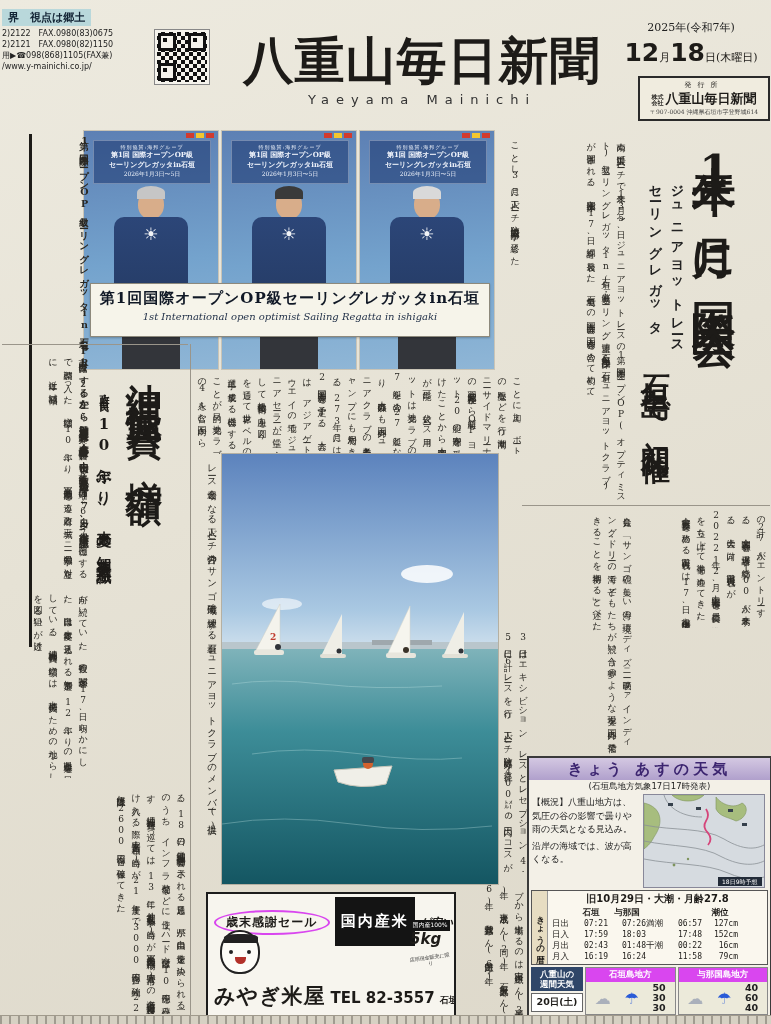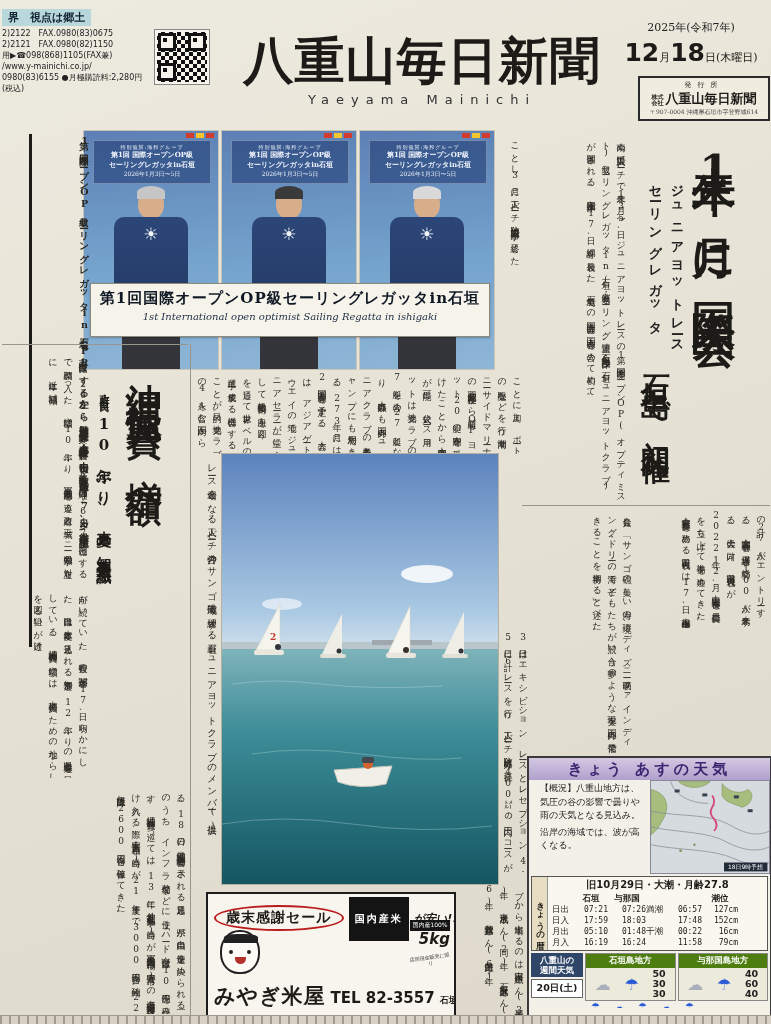--- a/index.html
+++ b/index.html
@@ -49,29 +49,29 @@
   .head{position:absolute;left:50%;top:58px;width:26px;height:30px;margin-left:-13px;background:#d8ad8a;border-radius:50% 50% 46% 46%;}
   .hair{position:absolute;left:-1px;top:-3px;width:28px;height:13px;border-radius:50% 50% 0 0;}
   .torso{position:absolute;left:50%;top:86px;width:74px;height:100px;margin-left:-37px;background:linear-gradient(#2c4678,#243a63);border-radius:10px 10px 0 0;text-align:center;}
   .torso .sun{color:#f2f4f7;font-size:17px;line-height:34px;font-family:"DejaVu Sans",sans-serif;}
   .legs{position:absolute;left:50%;bottom:0;width:58px;height:34px;margin-left:-29px;background:#33353a;}
   .banner{background:#f6f4ea;border:1px solid #8d897c;text-align:center;box-shadow:0 1px 2px rgba(0,0,0,.25);}
   .banner .jp{font-size:15px;font-weight:900;letter-spacing:1px;color:#101826;margin-top:5px;white-space:nowrap;}
   .banner .en{font-size:10px;font-style:italic;color:#23324a;margin-top:3px;}
   
   .ad{border:2px solid #1c1c1c;background:#f7f5ee;overflow:hidden;font-family:"DejaVu Sans","Liberation Sans",sans-serif;}
-  .ad .seal{display:inline-block;border:2px solid #b91c1c;border-radius:50%;font-size:14px;font-weight:bold;padding:2px 10px;letter-spacing:1px;}
-  .ad .blacktag{display:inline-block;background:#141414;color:#fff;font-size:10px;font-weight:900;padding:15px 6px;letter-spacing:2px;}
+  .ad .seal{display:inline-block;border:2px solid #d946ef;border-radius:50%;font-size:12px;font-weight:bold;padding:2px 10px;letter-spacing:1px;}
+  .ad .blacktag{display:inline-block;background:#141414;color:#fff;font-size:15px;font-weight:900;padding:15px 6px;letter-spacing:2px;}
   .ad .cheap{display:inline-block;font-size:11px;font-weight:700;font-style:italic;}
   .ad .pricebox{position:absolute;left:58px;top:26px;width:140px;height:58px;background:#141414;border-radius:8px;color:#fff;text-align:center;}
   .ad .price{font-size:30px;font-weight:900;line-height:32px;letter-spacing:1px;}
   .ad .yen{font-size:11px;}
   .ad .tax{font-size:12px;font-weight:bold;line-height:14px;}
   .ad .purity{position:absolute;left:202px;top:26px;width:40px;font-size:6px;background:#141414;color:#fff;text-align:center;padding:1px 0;}
-  .ad .kg{position:absolute;left:202px;top:36px;width:40px;font-size:15px;font-weight:900;font-style:italic;text-align:right;}
+  .ad .kg{position:absolute;left:202px;top:36px;width:40px;font-size:15px;font-weight:900;font-style:italic;text-align:left;}
   .ad .note{position:absolute;left:200px;top:60px;width:44px;font-size:5px;color:#333;transform:rotate(-8deg);text-align:center;}
   .ad .shoprow{position:absolute;left:6px;top:88px;width:234px;white-space:nowrap;}
   .ad .shop{font-size:21px;font-weight:900;letter-spacing:1px;font-family:"DejaVu Serif",serif;}
   .ad .tel{font-size:15px;font-weight:900;}
   .ad .adr{font-size:9px;font-weight:bold;}
   .mascot{position:absolute;left:8px;top:30px;width:44px;height:52px;}
   .mascot .face{position:absolute;left:4px;top:6px;width:36px;height:40px;background:#fdfcf7;border:2px solid #222;border-radius:48% 48% 46% 46%;}
   .mascot .band{position:absolute;left:2px;top:2px;width:34px;height:9px;background:#222;border-radius:40% 40% 0 0;}
   .mascot .eye{position:absolute;top:18px;width:4px;height:4px;background:#222;border-radius:50%;}
   .mascot .mouth{position:absolute;left:13px;top:25px;width:11px;height:7px;background:#b3322a;border-radius:0 0 10px 10px;}
@@ -85,41 +85,40 @@
   .koyomi .klabel{width:15px;background:#e7ddc2;font-size:8.5px;font-weight:bold;text-align:center;padding-top:3px;border-right:1px solid #999;}
   .koyomi .khead{font-size:10px;font-weight:bold;text-align:center;padding:1px 0;}
   .ktable{display:grid;grid-template-columns:22px 34px 38px 24px 32px 36px;font-size:8.5px;line-height:11px;padding:0 2px 2px 4px;color:#1d1b18;}
   .ktable .h{font-weight:bold;text-align:center;}
   .ktable .n{text-align:right;font-family:"DejaVu Sans Mono",monospace;font-size:8px;}
   .weekly{display:flex;gap:2px;margin:0 2px;}
   .weekly .wl{width:52px;}
   .weekly .wl .t{background:#2f4668;color:#fff;font-size:8.5px;font-weight:bold;text-align:center;line-height:10px;padding:2px 0;}
   .weekly .wl .d{border:1px solid #666;background:#fff;font-size:9.5px;text-align:center;margin-top:2px;padding:2px 0;font-weight:bold;}
   .wregion{flex:1;border:1px solid #888;background:#eceada;}
-  .wregion .rh{background:#4d7c0f;color:#fff;font-size:8.5px;font-weight:bold;text-align:center;padding:1px 0;}
+  .wregion .rh{background:#d946ef;color:#fff;font-size:8.5px;font-weight:bold;text-align:center;padding:1px 0;}
   .wregion .icons{display:flex;align-items:center;justify-content:space-around;padding:1px 2px;}
   .cloud{color:#aab0bb;font-size:16px;}
   .umb{color:#2a5bd7;font-size:16px;}
   .pcts{font-size:9.5px;font-weight:bold;text-align:right;line-height:10px;color:#222;}
   .cutrow{height:7px;overflow:hidden;font-size:10px;color:#2a5bd7;text-align:center;letter-spacing:14px;}
   .bottomstrip{background:#d6d1c3;border-top:1px solid #a09a8c;
      background-image:repeating-linear-gradient(90deg,rgba(60,55,48,.35) 0 2px,transparent 2px 9px);}
 </style>
 </head>
 <body>
 
 <div class="page">
 
   <div class="abs slogan" style="left:2px;top:9px;">界　視点は郷土</div>
   <div class="abs contacts" style="left:2px;top:28px;width:150px;">
     <div>2)2122　FAX.0980(83)0675</div>
     <div>2)2121　FAX.0980(82)1150</div>
     <div>用▶☎098(868)1105(FAX兼)</div>
     <div>/www.y-mainichi.co.jp/</div>
-    <div>0980(83)6155 ●月極購読料:2,280円(税込)</div>
   </div>
   <div class="abs qr" style="left:155px;top:30px;">
     <span class="eye" style="left:1px;top:1px;">
         <i></i>
       </span>
     <span class="eye" style="right:1px;top:1px;">
         <i></i>
       </span>
     <span class="eye" style="left:1px;bottom:1px;">
         <i></i>
@@ -309,22 +308,23 @@
     <div class="note">店頭現金販売に限り</div>
     <div class="shoprow">
       <span class="shop">みやぎ米屋</span>
       <span class="tel">TEL 82-3557</span>
       <span class="adr">石垣市登野城726</span>
     </div>
   </div>
 
   <div class="abs wbox" style="left:527px;top:756px;width:241px;height:268px;">
     <div class="wtitle">きょう あすの天気</div>
+    <div class="wsource">(石垣島地方気象17日17時発表)</div>
     <div style="display:flex;">
-      <div class="wsummary" style="width:108px;margin-left:8px;">
+      <div class="wsummary" style="width:108px;">
         <div>【概況】八重山地方は、気圧の谷の影響で曇りや雨の天気となる見込み。</div>
         <div style="margin-top:3px;">沿岸の海域では、波が高くなる。</div>
       </div>
       <svg class="map" width="120" height="92" viewBox="0 0 120 92">
         <rect width="120" height="92" fill="#d6dbe0"></rect>
         <path d="M0,8 C18,12 20,28 10,42 C6,50 2,52 0,54 Z" fill="#a7bd7e" stroke="#7e945c" stroke-width="0.6"></path>
         <path d="M28,0 C36,8 52,8 60,0 Z" fill="#a7bd7e" stroke="#7e945c" stroke-width="0.6"></path>
         <path d="M72,2 C78,10 90,14 98,8 C106,12 102,24 92,26 C84,22 76,22 72,14 Z" fill="#a7bd7e" stroke="#7e945c" stroke-width="0.6"></path>
         <circle cx="30" cy="70" r="1.4" fill="#7e945c"></circle>
         <circle cx="44" cy="64" r="1.2" fill="#7e945c"></circle>
@@ -362,21 +362,21 @@
             <span>満潮</span>
             <span class="n">06:57</span>
             <span class="n">127cm</span>
           <span>日入</span>
             <span class="n">17:59</span>
             <span class="n">18:03</span>
             <span></span>
             <span class="n">17:48</span>
             <span class="n">152cm</span>
           <span>月出</span>
-            <span class="n">05:10</span>
+            <span class="n">02:43</span>
             <span class="n">01:48</span>
             <span>干潮</span>
             <span class="n">00:22</span>
             <span class="n">16cm</span>
           <span>月入</span>
             <span class="n">16:19</span>
             <span class="n">16:24</span>
             <span></span>
             <span class="n">11:58</span>
             <span class="n">79cm</span>

